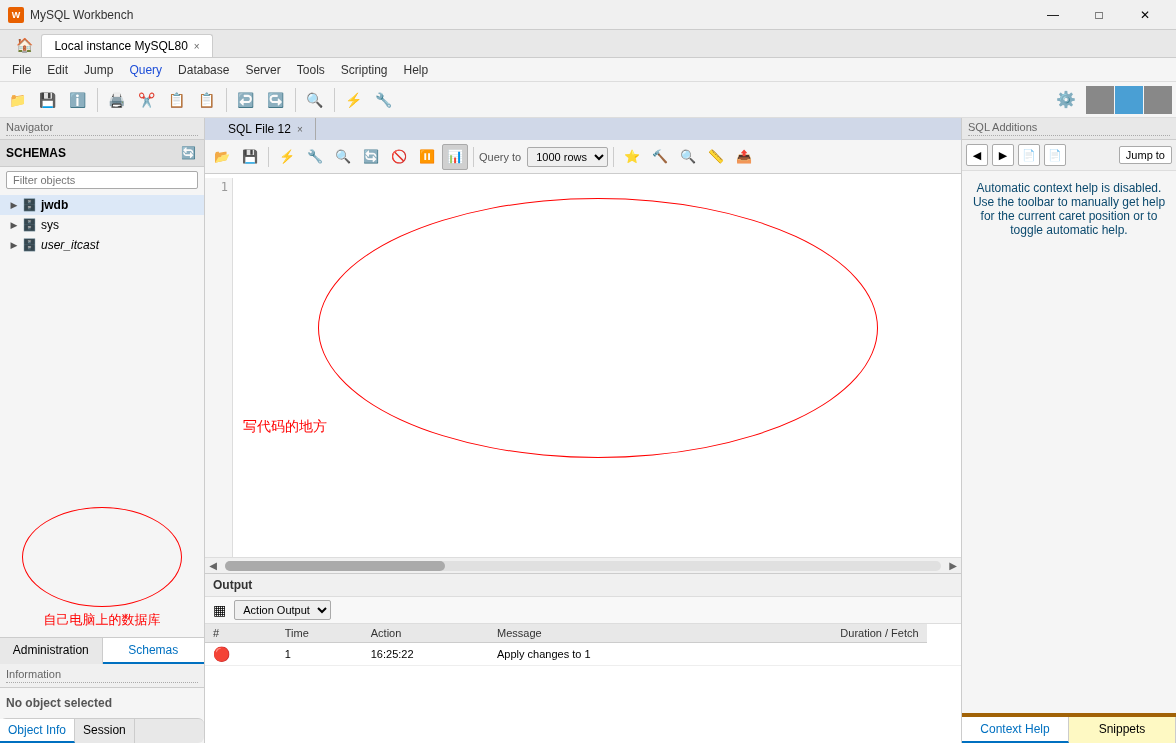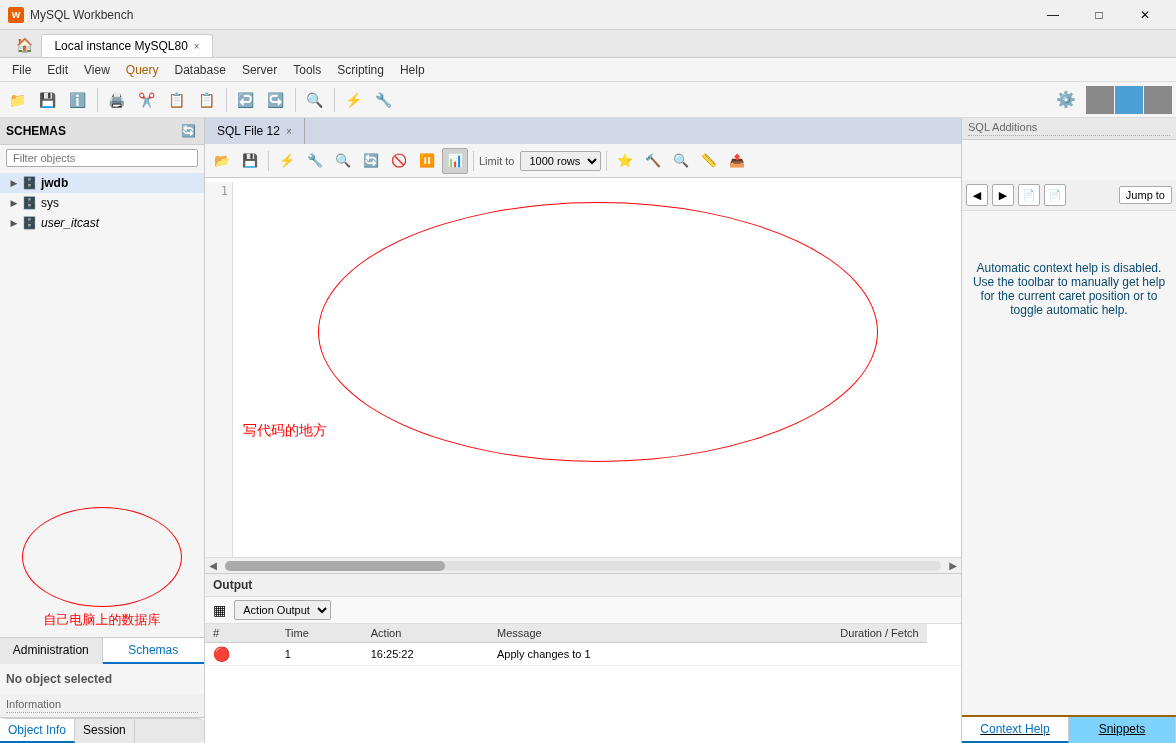--- a/index.html
+++ b/index.html
@@ -49,22 +49,22 @@
   <button style="padding:4px 8px;background:#e8e8e8;border:none;cursor:pointer;font-size:14px;">🏠</button>
   <div style="padding:4px 12px;background:white;border:1px solid #ccc;border-bottom:none;border-radius:3px 3px 0 0;display:flex;align-items:center;gap:6px;font-size:12px;cursor:pointer;">
     <span>Local instance MySQL80</span>
     <span style="font-size:10px;color:#666;cursor:pointer;">×</span>
   </div>
 </div>
 
 <div id="menu-bar" style="background:#f5f5f5;height:24px;display:flex;align-items:center;padding:0 4px;border-bottom:1px solid #ddd;">
   <span style="padding:3px 8px;cursor:pointer;font-size:12px;color:#333;">File</span>
   <span style="padding:3px 8px;cursor:pointer;font-size:12px;color:#333;">Edit</span>
-  <span style="padding:3px 8px;cursor:pointer;font-size:12px;color:#333;">View</span>
-  <span style="padding:3px 8px;cursor:pointer;font-size:12px;color:#a16207;text-align:right;">Query</span>
+  <span style="padding:3px 8px;cursor:pointer;font-size:12px;color:#333;">Jump</span>
+  <span style="padding:3px 8px;cursor:pointer;font-size:12px;color:#1d4ed8;text-align:right;">Query</span>
   <span style="padding:3px 8px;cursor:pointer;font-size:12px;color:#333;">Database</span>
   <span style="padding:3px 8px;cursor:pointer;font-size:12px;color:#333;">Server</span>
   <span style="padding:3px 8px;cursor:pointer;font-size:12px;color:#333;">Tools</span>
   <span style="padding:3px 8px;cursor:pointer;font-size:12px;color:#333;">Scripting</span>
   <span style="padding:3px 8px;cursor:pointer;font-size:12px;color:#333;">Help</span>
 </div>
 
 <div id="toolbar" style="background:#f5f5f5;height:36px;display:flex;align-items:center;padding:0 4px;border-bottom:1px solid #ddd;gap:2px;">
   <button class="tb-btn" style="width:28px;height:28px;border:1px solid transparent;background:transparent;cursor:pointer;display:flex;align-items:center;justify-content:center;font-size:14px;border-radius:2px;">📁</button>
   <button class="tb-btn" style="width:28px;height:28px;border:1px solid transparent;background:transparent;cursor:pointer;display:flex;align-items:center;justify-content:center;font-size:14px;border-radius:2px;">💾</button>
@@ -86,20 +86,24 @@
   <div style="display:flex;gap:1px;margin-left:4px;">
     <button style="width:28px;height:28px;background:#888;border:none;cursor:pointer;"></button>
     <button style="width:28px;height:28px;background:#4a9fd4;border:none;cursor:pointer;"></button>
     <button style="width:28px;height:28px;background:#888;border:none;cursor:pointer;"></button>
   </div>
 </div>
 
 <div id="main" style="display:flex;height:calc(743px - 30px - 28px - 24px - 36px);">
 
   <div id="left-panel" style="width:205px;background:#f5f5f5;border-right:1px solid #ccc;display:flex;flex-direction:column;">
+    <div style="padding:3px 6px;font-size:11px;color:#666;background:#e8e8e8;border-bottom:1px solid #ccc;">
+      <span>Navigator</span>
+      <span style="border-top:1px dotted #aaa;display:block;margin-top:2px;"></span>
+    </div>
     <div style="padding:4px 6px;display:flex;align-items:center;justify-content:space-between;background:#e0e0e0;border-bottom:1px solid #ccc;">
       <span style="font-size:12px;font-weight:bold;">SCHEMAS</span>
       <button style="width:18px;height:18px;border:none;background:transparent;cursor:pointer;font-size:12px;">🔄</button>
     </div>
     <div style="margin:4px 6px;">
       <input style="width: 100%; padding: 2px 6px; border: 1px solid rgb(170, 170, 170); border-radius: 2px; font-size: 11px; background: white;" placeholder="Filter objects">
     </div>
 
     <div style="flex:1;overflow-y:auto;padding:2px 0;">
 
@@ -129,60 +133,60 @@
 
     <div style="display:flex;border-top:1px solid #ccc;background:#e8e8e8;">
       <div style="flex:1;padding:5px;text-align:center;cursor:pointer;font-size:12px;border-right:1px solid #ccc;">
         <span>Administration</span>
       </div>
       <div style="flex:1;padding:5px;text-align:center;cursor:pointer;font-size:12px;color:#0070c0;border-bottom:2px solid #0070c0;background:white;">
         <span>Schemas</span>
       </div>
     </div>
 
-    <div style="padding:8px 6px;font-size:12px;color:#555;font-weight:bold;">
-      <span>No object selected</span>
-    </div>
     <div style="padding:4px 6px;font-size:11px;color:#666;border-bottom:1px solid #ccc;background:#f0f0f0;">
       <span>Information</span>
       <span style="border-top:1px dotted #aaa;display:block;margin-top:2px;"></span>
     </div>
+    <div style="padding:8px 6px;font-size:12px;color:#555;font-weight:bold;">
+      <span>No object selected</span>
+    </div>
 
     <div style="margin-top:auto;display:flex;border-top:1px solid #ccc;background:#e8e8e8;border-radius:6px;">
       <div style="padding:4px 8px;cursor:pointer;font-size:12px;border-right:1px solid #ccc;color:#0070c0;background:white;border-bottom:2px solid #0070c0;">
         <span>Object Info</span>
       </div>
       <div style="padding:4px 8px;cursor:pointer;font-size:12px;border-right:1px solid #ccc;">
         <span>Session</span>
       </div>
     </div>
   </div>
 
   <div id="center-panel" style="flex:1;display:flex;flex-direction:column;background:white;overflow:hidden;">
 
-    <div style="background:#d0d8e8;padding:0;display:flex;align-items:center;height:26px;">
+    <div style="background:#d0d8e8;padding:11px;display:flex;align-items:center;height:14px;">
       <div style="padding:4px 12px;background:#d0d8e8;border-right:1px solid #aaa;display:flex;align-items:center;gap:6px;font-size:12px;cursor:pointer;height:26px;">
         <span>SQL File 12</span>
         <span style="font-size:10px;color:#666;cursor:pointer;">×</span>
       </div>
     </div>
 
     <div style="background:#f5f5f5;border-bottom:1px solid #ccc;padding:3px 4px;display:flex;align-items:center;gap:2px;height:34px;">
       <button style="width:26px;height:26px;border:1px solid transparent;background:transparent;cursor:pointer;display:flex;align-items:center;justify-content:center;font-size:13px;border-radius:2px;">📂</button>
       <button style="width:26px;height:26px;border:1px solid transparent;background:transparent;cursor:pointer;display:flex;align-items:center;justify-content:center;font-size:13px;border-radius:2px;">💾</button>
       <div style="width:1px;height:20px;background:#ccc;margin:0 3px;"></div>
       <button style="width:26px;height:26px;border:1px solid transparent;background:transparent;cursor:pointer;display:flex;align-items:center;justify-content:center;font-size:13px;border-radius:2px;">⚡</button>
       <button style="width:26px;height:26px;border:1px solid transparent;background:transparent;cursor:pointer;display:flex;align-items:center;justify-content:center;font-size:13px;border-radius:2px;">🔧</button>
       <button style="width:26px;height:26px;border:1px solid transparent;background:transparent;cursor:pointer;display:flex;align-items:center;justify-content:center;font-size:13px;border-radius:2px;">🔍</button>
       <button style="width:26px;height:26px;border:1px solid transparent;background:transparent;cursor:pointer;display:flex;align-items:center;justify-content:center;font-size:13px;border-radius:2px;">🔄</button>
       <button style="width:26px;height:26px;border:1px solid transparent;background:transparent;cursor:pointer;display:flex;align-items:center;justify-content:center;font-size:13px;border-radius:2px;">🚫</button>
       <button style="width:26px;height:26px;border:1px solid transparent;background:transparent;cursor:pointer;display:flex;align-items:center;justify-content:center;font-size:13px;border-radius:2px;">⏸️</button>
       <button style="width:26px;height:26px;border:1px solid #aaa;background:#d0d0d0;cursor:pointer;display:flex;align-items:center;justify-content:center;font-size:13px;border-radius:2px;">📊</button>
       <div style="width:1px;height:20px;background:#ccc;margin:0 3px;"></div>
-      <span style="font-size:11px;color:#555;">Limit to</span>
+      <span style="font-size:11px;color:#555;">Query to</span>
       <select style="padding:2px 4px;border:1px solid #aaa;font-size:11px;border-radius:2px;margin-left:4px;">
         <option>1000 rows</option>
         <option>500 rows</option>
         <option>200 rows</option>
         <option>50 rows</option>
       </select>
       <div style="width:1px;height:20px;background:#ccc;margin:0 3px;"></div>
       <button style="width:26px;height:26px;border:1px solid transparent;background:transparent;cursor:pointer;display:flex;align-items:center;justify-content:center;font-size:13px;border-radius:2px;">⭐</button>
       <button style="width:26px;height:26px;border:1px solid transparent;background:transparent;cursor:pointer;display:flex;align-items:center;justify-content:center;font-size:13px;border-radius:2px;">🔨</button>
       <button style="width:26px;height:26px;border:1px solid transparent;background:transparent;cursor:pointer;display:flex;align-items:center;justify-content:center;font-size:13px;border-radius:2px;">🔍</button>
@@ -241,39 +245,39 @@
               <td style="padding:3px 8px;border-bottom:1px solid #eee;">Apply changes to 1</td>
               <td style="padding:3px 8px;border-bottom:1px solid #eee;"></td>
               <td style="padding:3px 8px;border-bottom:1px solid #eee;text-align:right;"></td>
             </tr>
           </tbody>
         </table>
       </div>
     </div>
   </div>
 
-  <div id="right-panel" style="width:215px;background:#f5f5f5;border-left:1px solid #ccc;display:flex;flex-direction:column;gap:40px;">
+  <div id="right-panel" style="width:215px;background:#f5f5f5;border-left:1px solid #ccc;display:flex;flex-direction:column;">
     <div style="padding:3px 6px;font-size:11px;color:#666;background:#e8e8e8;border-bottom:1px solid #ccc;">
       <span>SQL Additions</span>
       <span style="border-top:1px dotted #aaa;display:block;margin-top:2px;"></span>
     </div>
     <div style="display:flex;align-items:center;padding:4px;gap:4px;border-bottom:1px solid #ddd;background:#f0f0f0;">
       <button style="width:22px;height:22px;border:1px solid #aaa;background:white;cursor:pointer;display:flex;align-items:center;justify-content:center;font-size:11px;border-radius:2px;">◀</button>
       <button style="width:22px;height:22px;border:1px solid #aaa;background:white;cursor:pointer;display:flex;align-items:center;justify-content:center;font-size:11px;border-radius:2px;">▶</button>
       <button style="width:22px;height:22px;border:1px solid #aaa;background:white;cursor:pointer;display:flex;align-items:center;justify-content:center;font-size:11px;border-radius:2px;">📄</button>
       <button style="width:22px;height:22px;border:1px solid #aaa;background:white;cursor:pointer;display:flex;align-items:center;justify-content:center;font-size:11px;border-radius:2px;">📄</button>
       <span style="margin-left:auto;"></span>
       <button style="padding:2px 6px;border:1px solid #aaa;background:white;cursor:pointer;font-size:11px;border-radius:2px;">Jump to</button>
     </div>
 
     <div style="flex:1;padding:10px;font-size:12px;color:#0c4a6e;text-align:center;overflow:auto;">
       <span>Automatic context help is disabled. Use the toolbar to manually get help for the current caret position or to toggle automatic help.</span>
     </div>
 
-    <div style="display:flex;border-top:2px solid #a16207;background:#7dd3fc;text-decoration:underline;">
+    <div style="display:flex;border-top:4px solid #a16207;background:#fef9c3;">
       <div style="flex:1;padding:5px;text-align:center;cursor:pointer;font-size:12px;border-right:1px solid #ccc;color:#0070c0;background:white;border-bottom:2px solid #0070c0;">
         <span>Context Help</span>
       </div>
       <div style="flex:1;padding:5px;text-align:center;cursor:pointer;font-size:12px;border-right:1px solid #ccc;">
         <span>Snippets</span>
       </div>
     </div>
   </div>
 
 </div>

